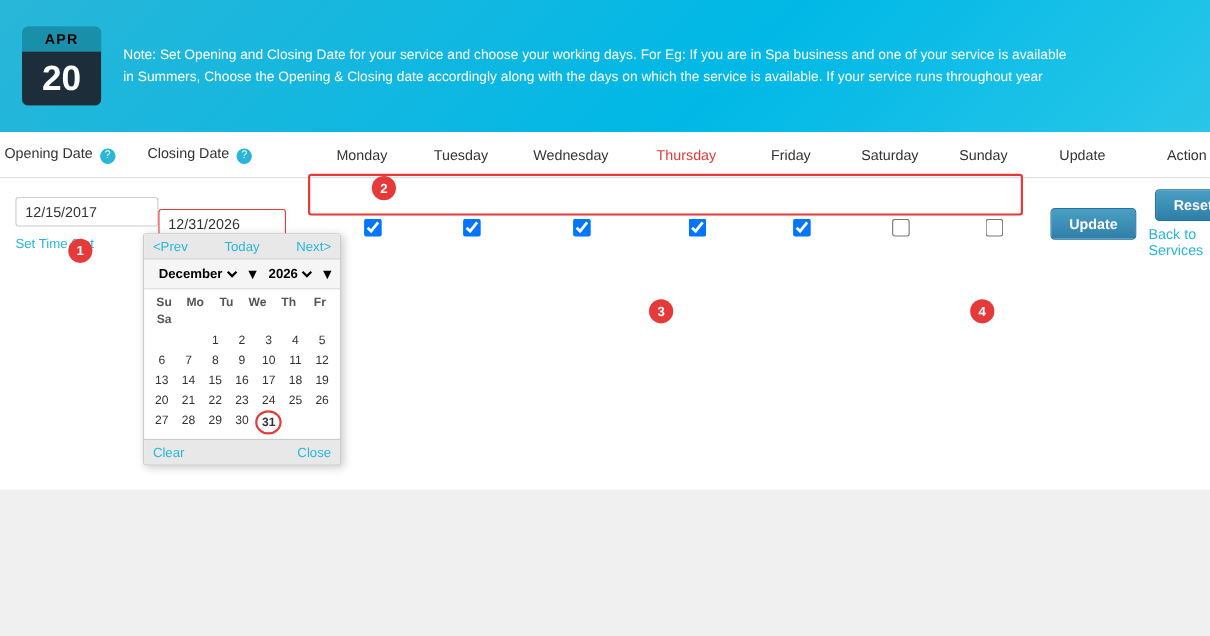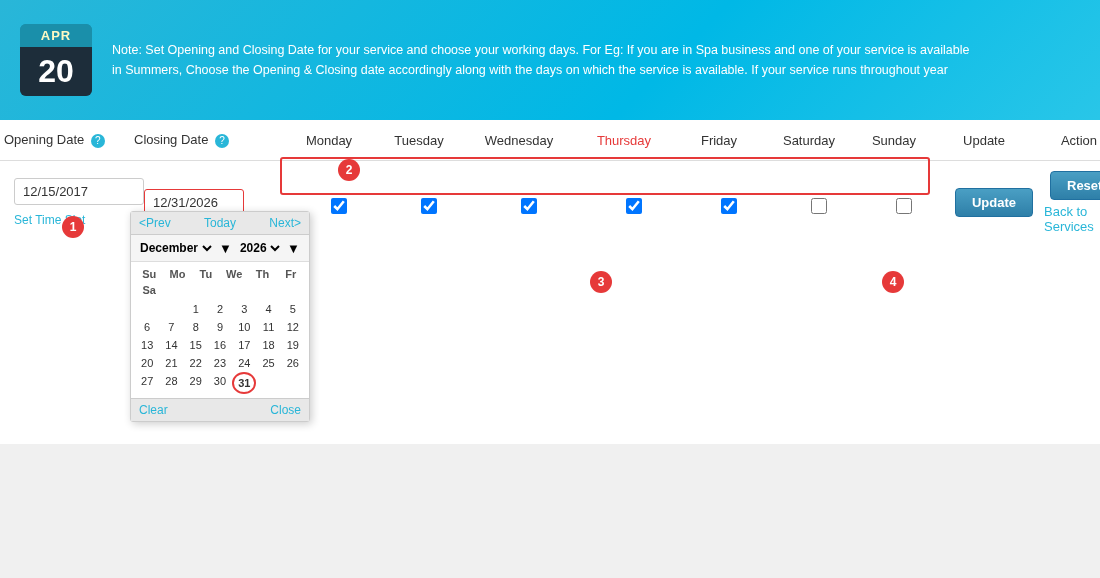--- a/index.html
+++ b/index.html
@@ -21,21 +21,21 @@
       height: 72px;
       display: flex;
       flex-direction: column;
       align-items: center;
       justify-content: flex-start;
       overflow: hidden;
       flex-shrink: 0;
     }
     .calendar-icon-month {
       background: #1a8faa;
-      color: #fef9c3;
+      color: #000000;
       font-size: 13px;
       font-weight: bold;
       width: 100%;
       text-align: center;
       padding: 4px 0;
       letter-spacing: 1px;
     }
     .calendar-icon-day {
       background: #1d2d3a;
       color: #fff;
@@ -102,21 +102,21 @@
       padding: 5px 8px;
       font-size: 13px;
       width: 130px;
       color: #333;
     }
     .date-field-closing {
       border: 1px solid #e63939;
       border-radius: 3px;
       padding: 5px 8px;
       font-size: 13px;
-      width: 100px;
+      width: 116px;
       color: #333;
     }
 
     .checkbox-cell {
       display: flex;
       align-items: center;
       justify-content: center;
       padding-top: 6px;
     }
     .checkbox-cell input[type="checkbox"] {
@@ -185,21 +185,21 @@
       border-bottom: 1px solid #ccc;
       font-size: 12px;
     }
     .cal-nav a {
       color: #29b6d8;
       cursor: pointer;
       text-decoration: none;
     }
     .cal-month-row {
       display: flex;
-      justify-content: flex-start;
+      justify-content: flex-end;
       align-items: center;
       padding: 5px;
       gap: 4px;
       background: #f5f5f5;
       border-bottom: 1px solid #ddd;
     }
     .cal-month-select {
       font-size: 12px;
       font-weight: bold;
       border: none;

